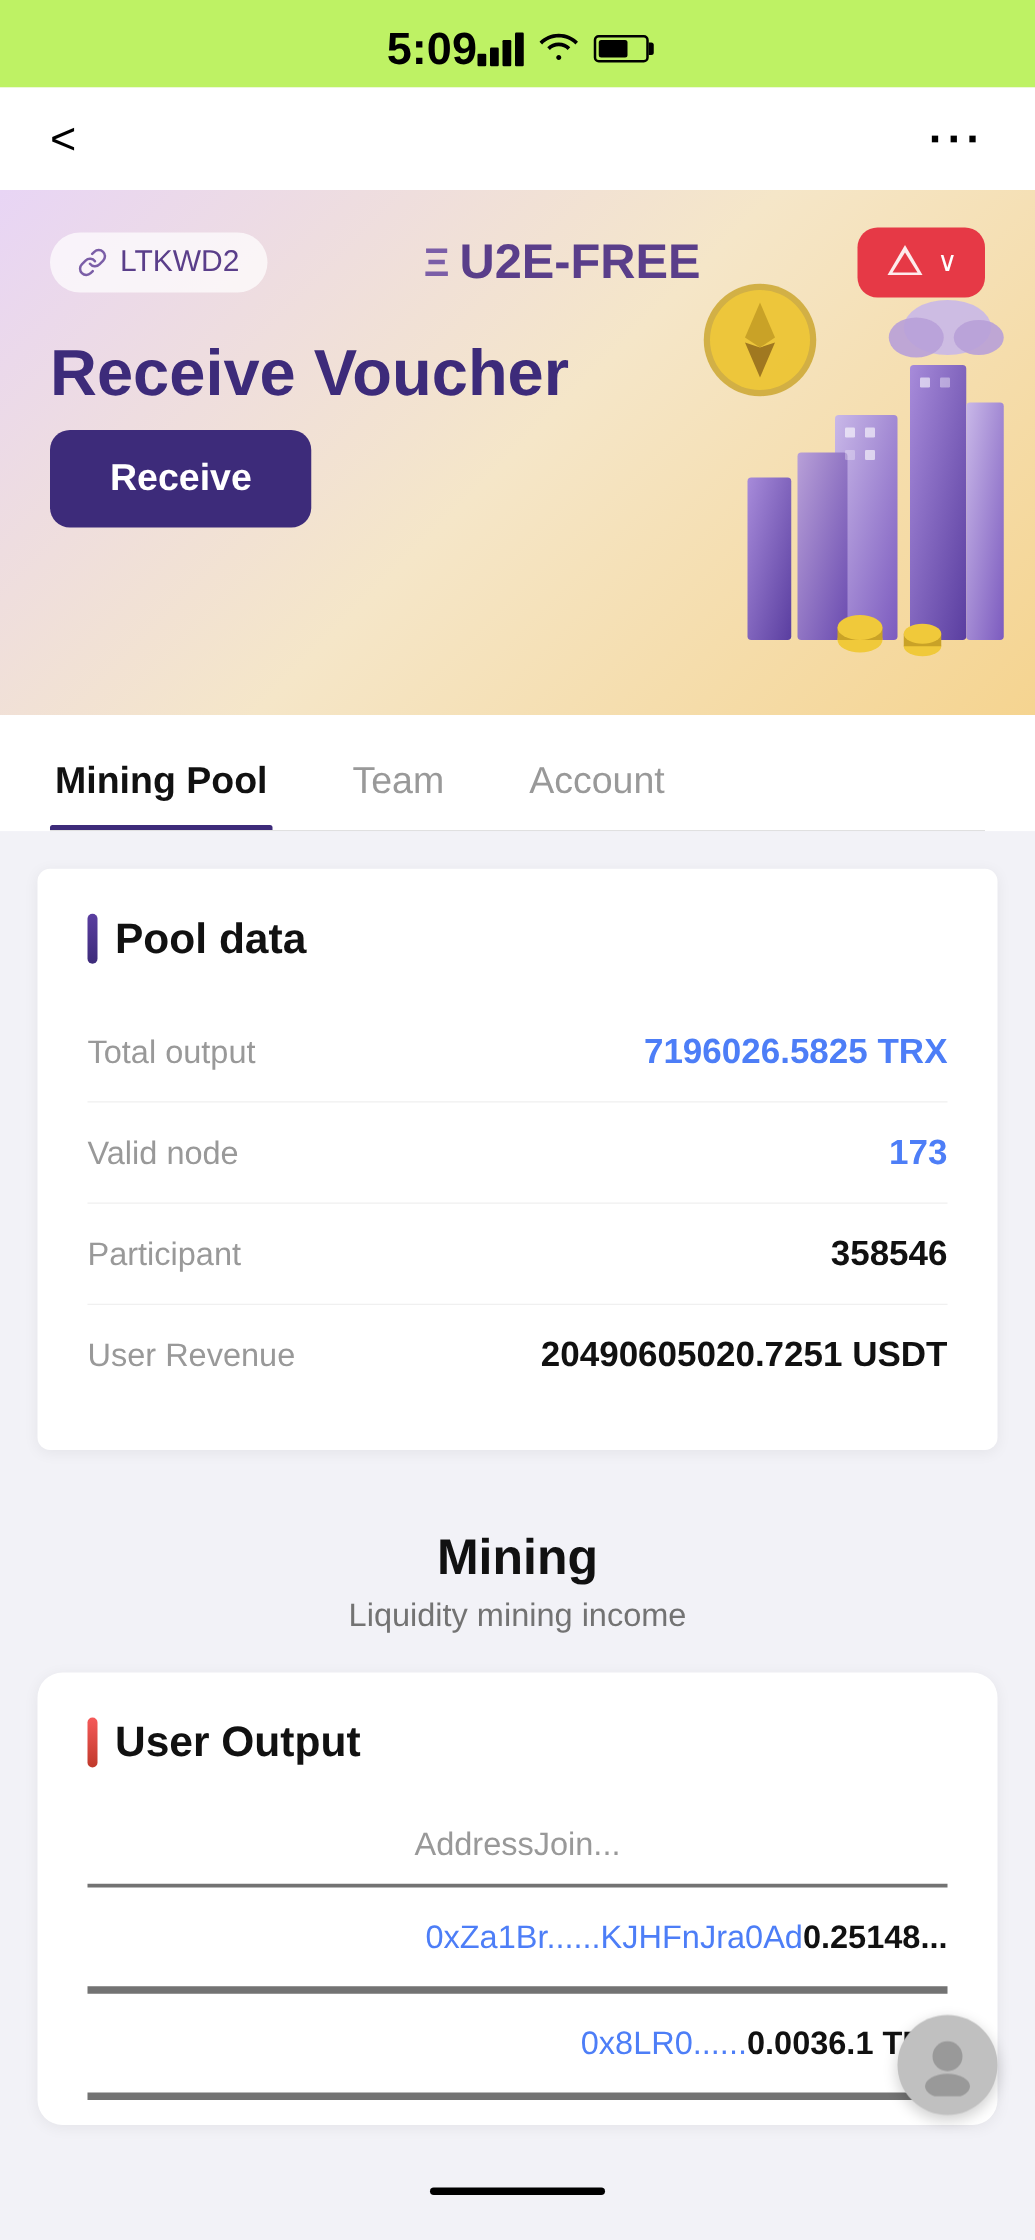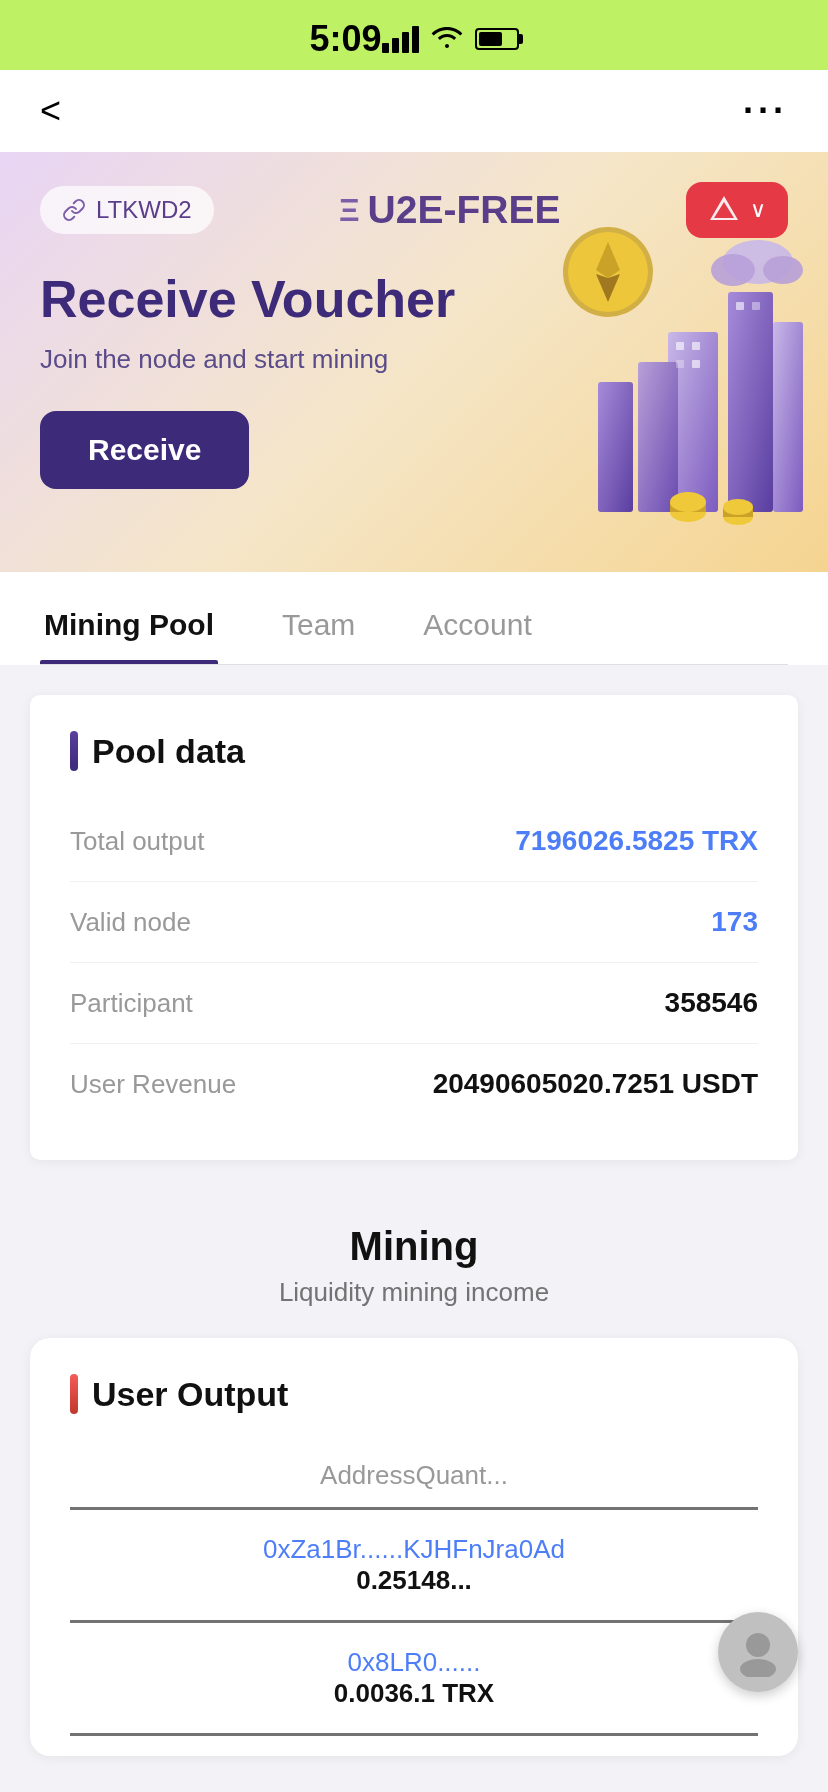--- a/index.html
+++ b/index.html
@@ -292,22 +292,21 @@
     }
     .table-header-label {
       font-size: 26px;
       color: #999;
     }
     .table-row-data {
       display: flex;
       justify-content: flex-end;
       align-items: center;
       padding: 24px 0;
-      border-bottom: 3px solid #737373;
-      flex-direction: column;
+      border-bottom: 6px solid #737373;
     }
     .address-link {
       font-size: 26px;
       color: #4d7ef7;
     }
     .quantity-value {
       font-size: 26px;
       color: #111;
       font-weight: 600;
     }
@@ -385,21 +384,20 @@
       <svg width="32" height="32" viewBox="0 0 32 32">
         <polygon points="16,2 30,26 2,26" fill="white" opacity="0.9"></polygon>
         <polygon points="16,8 26,24 6,24" fill="#e63946"></polygon>
       </svg>
       <span class="tron-chevron">∨</span>
     </div>
   </div>
 
   <div style="position:relative; z-index:2;">
     <div class="hero-title">Receive Voucher</div>
-    <div class="hero-subtitle">Join the node and start mining</div>
     <button class="hero-receive-btn">Receive</button>
   </div>
 
   <div class="hero-illustration">
     <svg viewBox="0 0 320 320" width="320" height="320">
 
       <circle cx="120" cy="60" r="45" fill="#c9a227" opacity="0.8"></circle>
       <circle cx="120" cy="60" r="40" fill="#f0c93a" opacity="0.9"></circle>
       <polygon points="120,30 132,58 120,66 108,58" fill="#c9a227"></polygon>
       <polygon points="120,90 132,62 120,66 108,62" fill="#a07820"></polygon>
@@ -493,21 +491,21 @@
   </div>
 
   <div class="user-output-card">
     <div class="card-title">
       <div class="card-title-bar-red" style="width:8px; height:40px; background:linear-gradient(180deg,#f55a5a,#c0392b); border-radius:4px;"></div>
       <span>User Output</span>
     </div>
 
     <div class="table-header">
       <span class="table-header-label">Address</span>
-      <span class="table-header-label">Quant...</span>
+      <span class="table-header-label">Join...</span>
     </div>
 
     <div class="table-row-data">
       <span class="address-link">0xZa1Br......KJHFnJra0Ad</span>
       <span class="quantity-value">0.25148...</span>
     </div>
     <div class="table-row-data">
       <span class="address-link">0x8LR0......</span>
       <span class="quantity-value">0.0036.1 TRX</span>
     </div>

